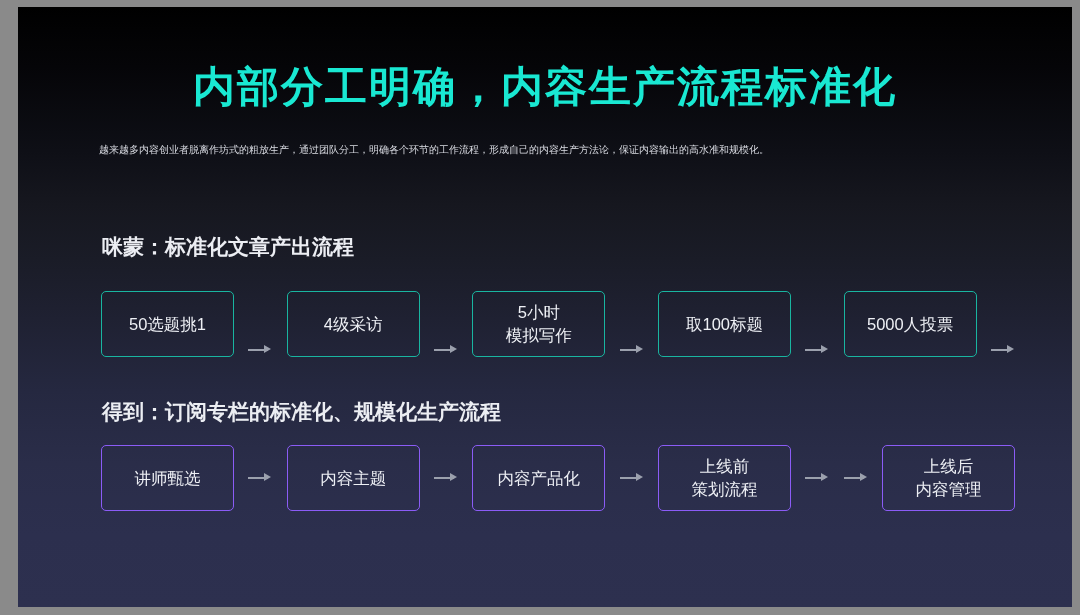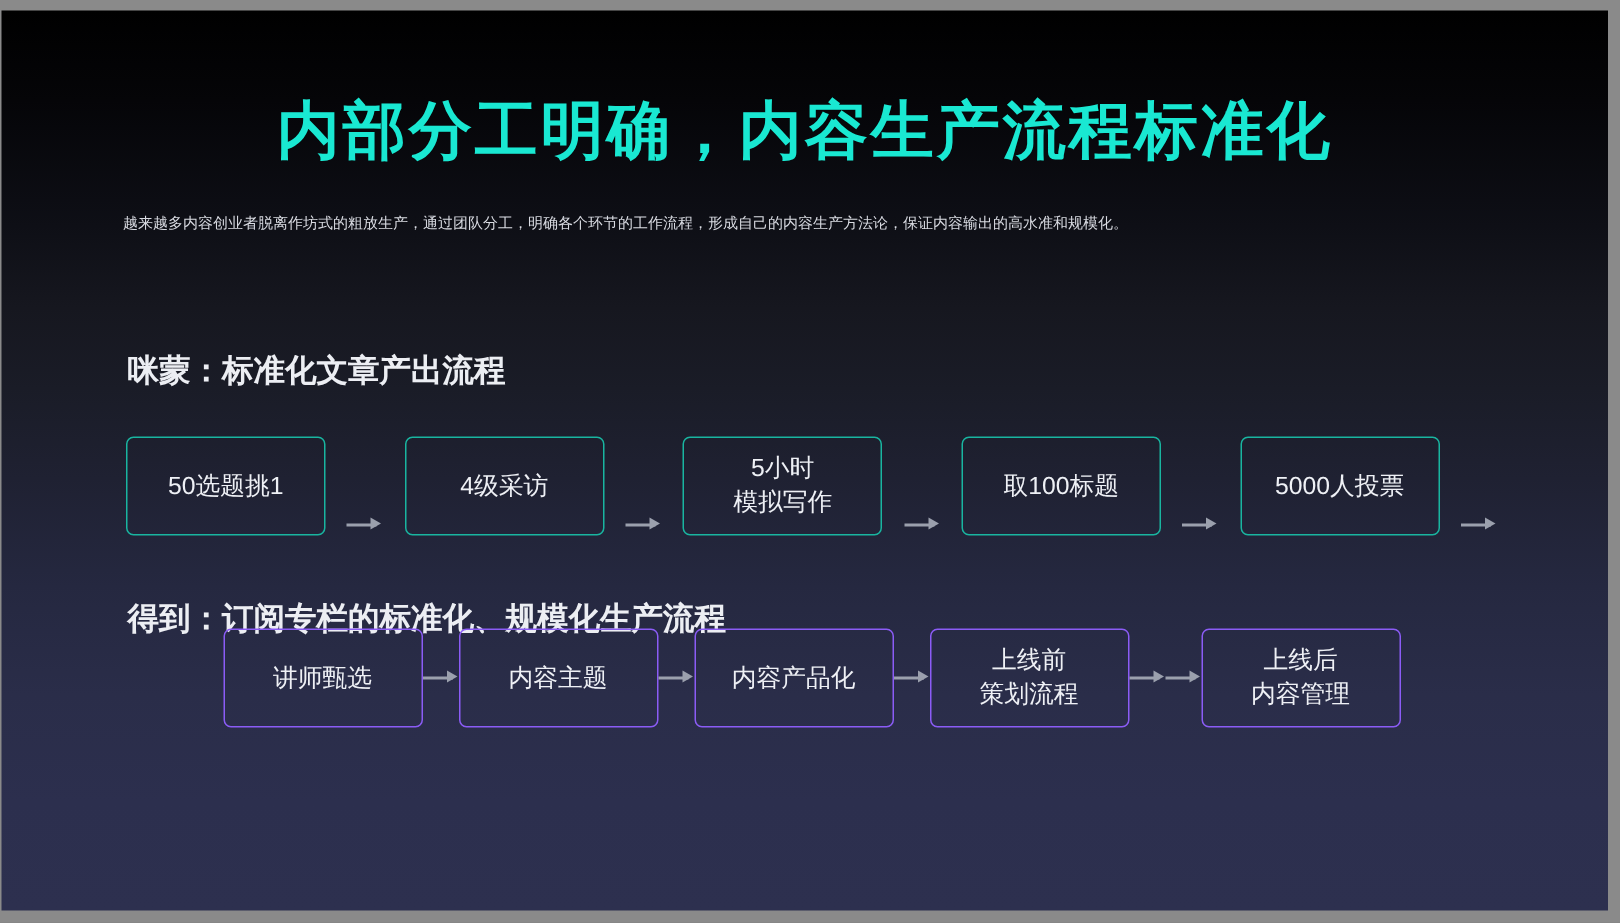--- a/index.html
+++ b/index.html
@@ -14,21 +14,21 @@
     font-family: "Liberation Sans", "DejaVu Sans", sans-serif;
   }
 
   #slide-frame {
     position: absolute;
     left: 0; top: 0;
     width: 1080px;
     height: 615px;
     background: #8a8a8a;
     box-sizing: border-box;
-    padding: 7px 8px 8px 1px;
+    padding: 7px 8px 8px 18px;
   }
 
   #slide {
     position: relative;
     width: 100%;
     height: 100%;
     box-sizing: border-box;
     background: linear-gradient(to bottom,
         #000000 0%,
         #050508 10%,
@@ -85,21 +85,21 @@
   .flow-row {
     position: absolute;
     left: 83px;
     width: 914px;
     height: 66px;
     display: flex;
     align-items: center;
     justify-content: space-between;
   }
   #flow-row-0 { top: 284px; align-items: flex-end; }
-  #flow-row-1 { top: 412px; justify-content: center; }
+  #flow-row-1 { top: 438px; }
 
   .flow-box {
     flex: 0 0 133px;
     height: 100%;
     box-sizing: border-box;
     border: 1.6px solid #19b5a0;
     border-radius: 5px;
     background: transparent;
     display: flex;
     flex-direction: column;

